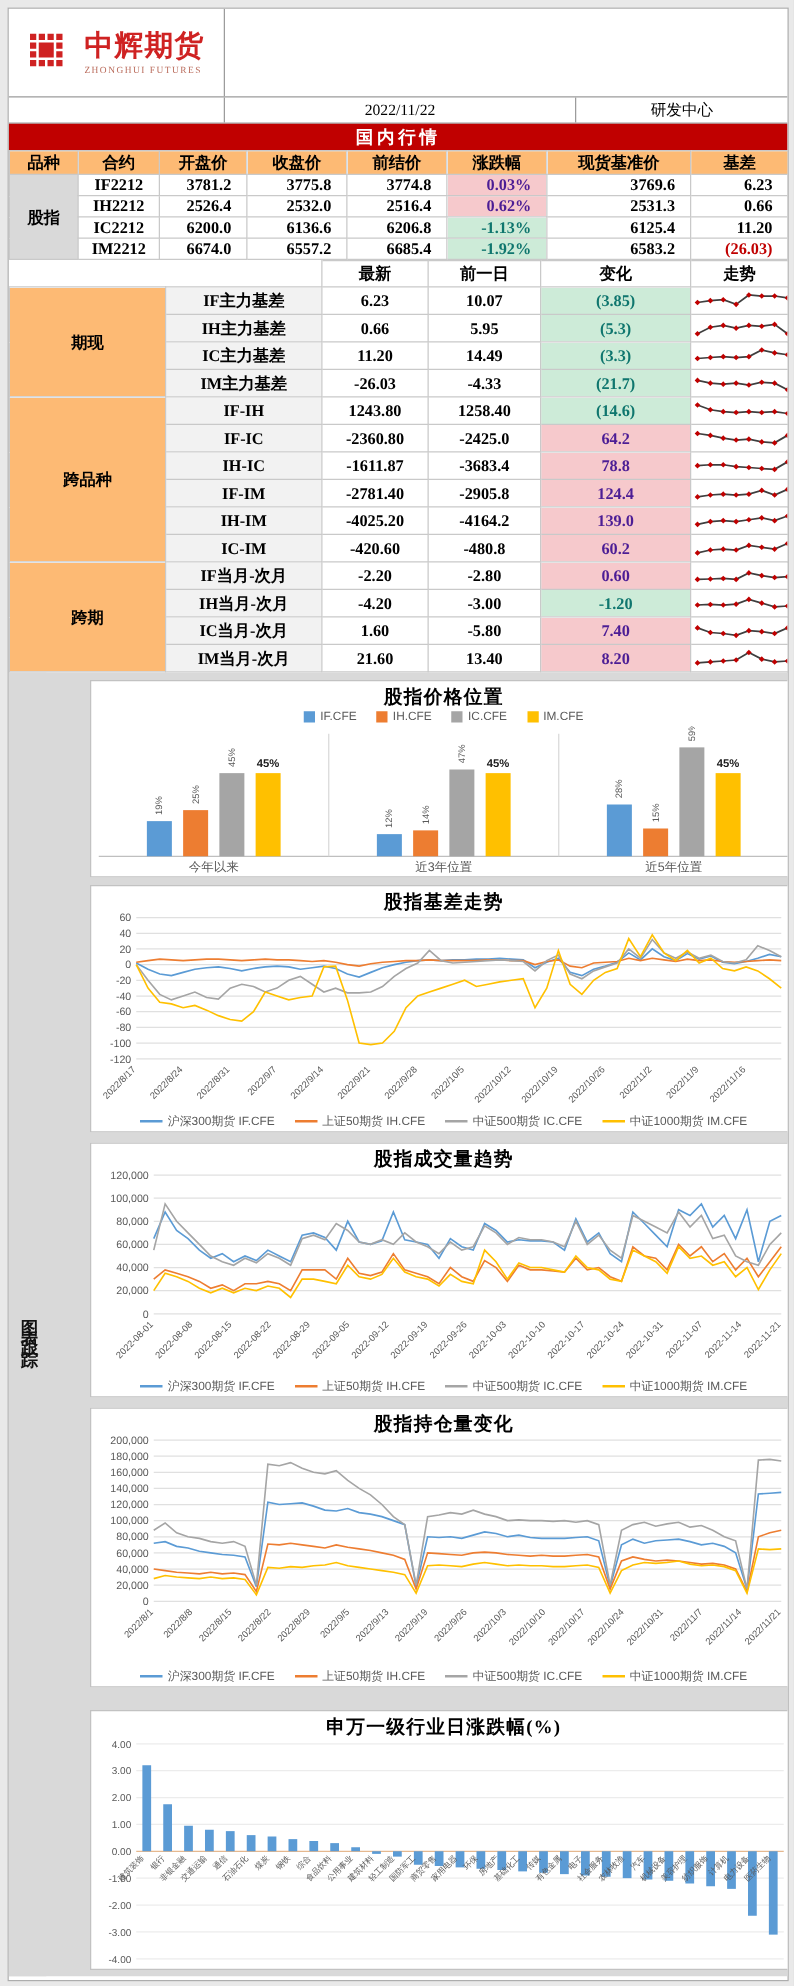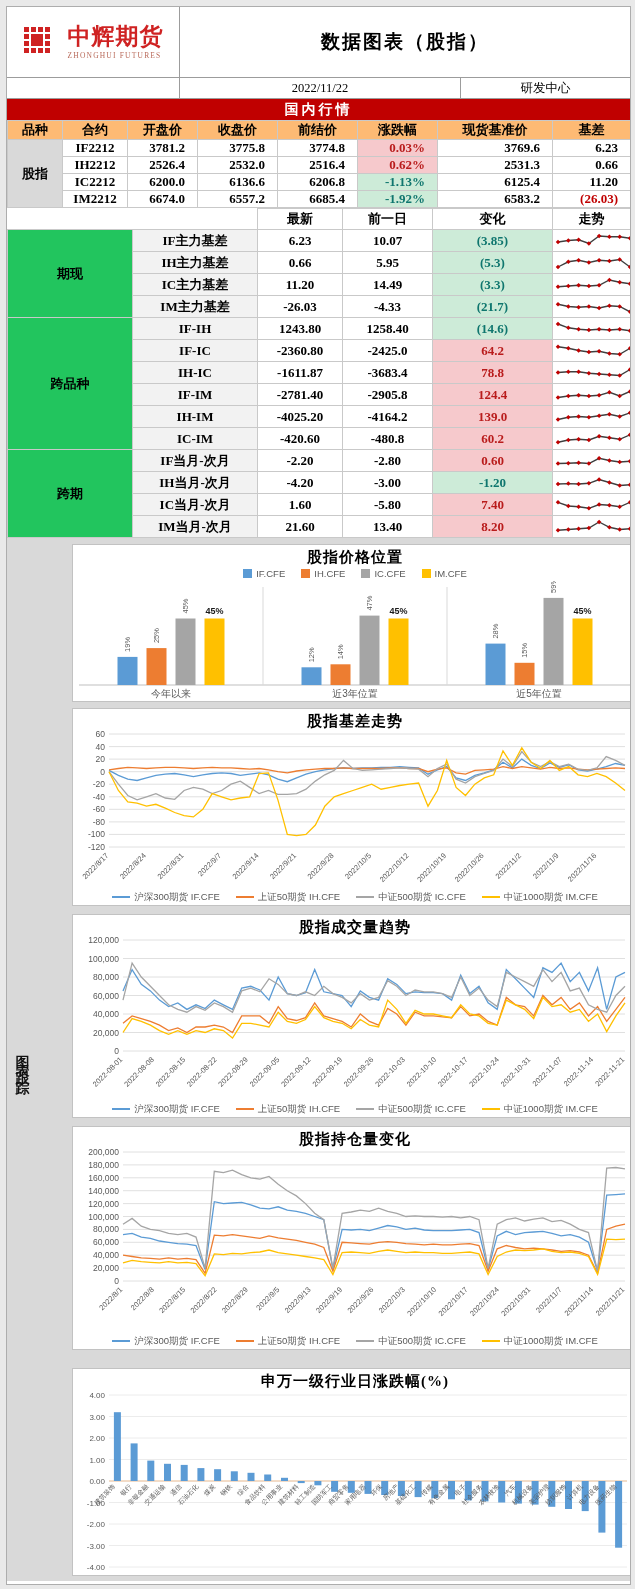--- a/index.html
+++ b/index.html
@@ -17,23 +17,23 @@
   .banner{height:21px;background:#c00000;color:#fff;font-weight:700;font-size:14px;letter-spacing:3px;display:flex;align-items:center;justify-content:center;}
   
   table{border-collapse:collapse;table-layout:fixed;width:623px;font-size:13px;font-weight:700;}
   td,th{border:1px solid #c9c9c9;padding:0;text-align:center;overflow:hidden;white-space:nowrap;}
   #market-table tr{height:17px;}
   #market-table th{background:#fdba74;font-size:13px;}
   #market-table .cat{background:#d9d9d9;}
   #market-table .num{text-align:right;padding-right:12px;}
   #spread-table tr{height:21px;}
   #spread-table th{background:#fff;}
-  .grp{background:#22c55e;}
+  .grp{background:#fdba74;}
   .lbl{background:#f2f2f2;}
-  .c-up{background:#f6c9cc;color:#b91c1c;}
+  .c-up{background:#f6c9cc;color:#4c1d95;}
   .c-down{background:#cdebd8;color:#0f766e;}
   .redtxt{color:#c00000;}
   .sparkcell{background:#fff;}
   
   #charts{position:relative;height:1043px;background:#d9d9d9;}
   #side{position:absolute;left:0;top:0;bottom:0;width:30px;background:#d9d9d9;display:flex;align-items:center;justify-content:center;}
   #side span{writing-mode:vertical-rl;font-weight:700;font-size:14px;letter-spacing:8px;color:#111;}
   .panel{position:absolute;left:65px;width:566px;background:#fff;border:1px solid #c2c2c2;box-sizing:border-box;}
   .p1{top:6px;height:158px;}
   .p2{top:170px;height:198px;}
@@ -69,21 +69,20 @@
             <rect x="8" y="25" width="5" height="5"></rect>
             <rect x="15" y="25" width="5" height="5"></rect>
             <rect x="22" y="25" width="5" height="5"></rect>
         </g>
       </svg>
       <div class="logo-text">
         <div class="cn">中辉期货</div>
         <div class="en">ZHONGHUI FUTURES</div>
       </div>
     </div>
-    <div class="title-cell">数据图表（股指）</div>
   </div>
 
   <div class="daterow">
     <div class="c1"></div>
     <div class="c2">2022/11/22</div>
     <div class="c3">研发中心</div>
   </div>
 
   <div class="banner">国内行情</div>
 

